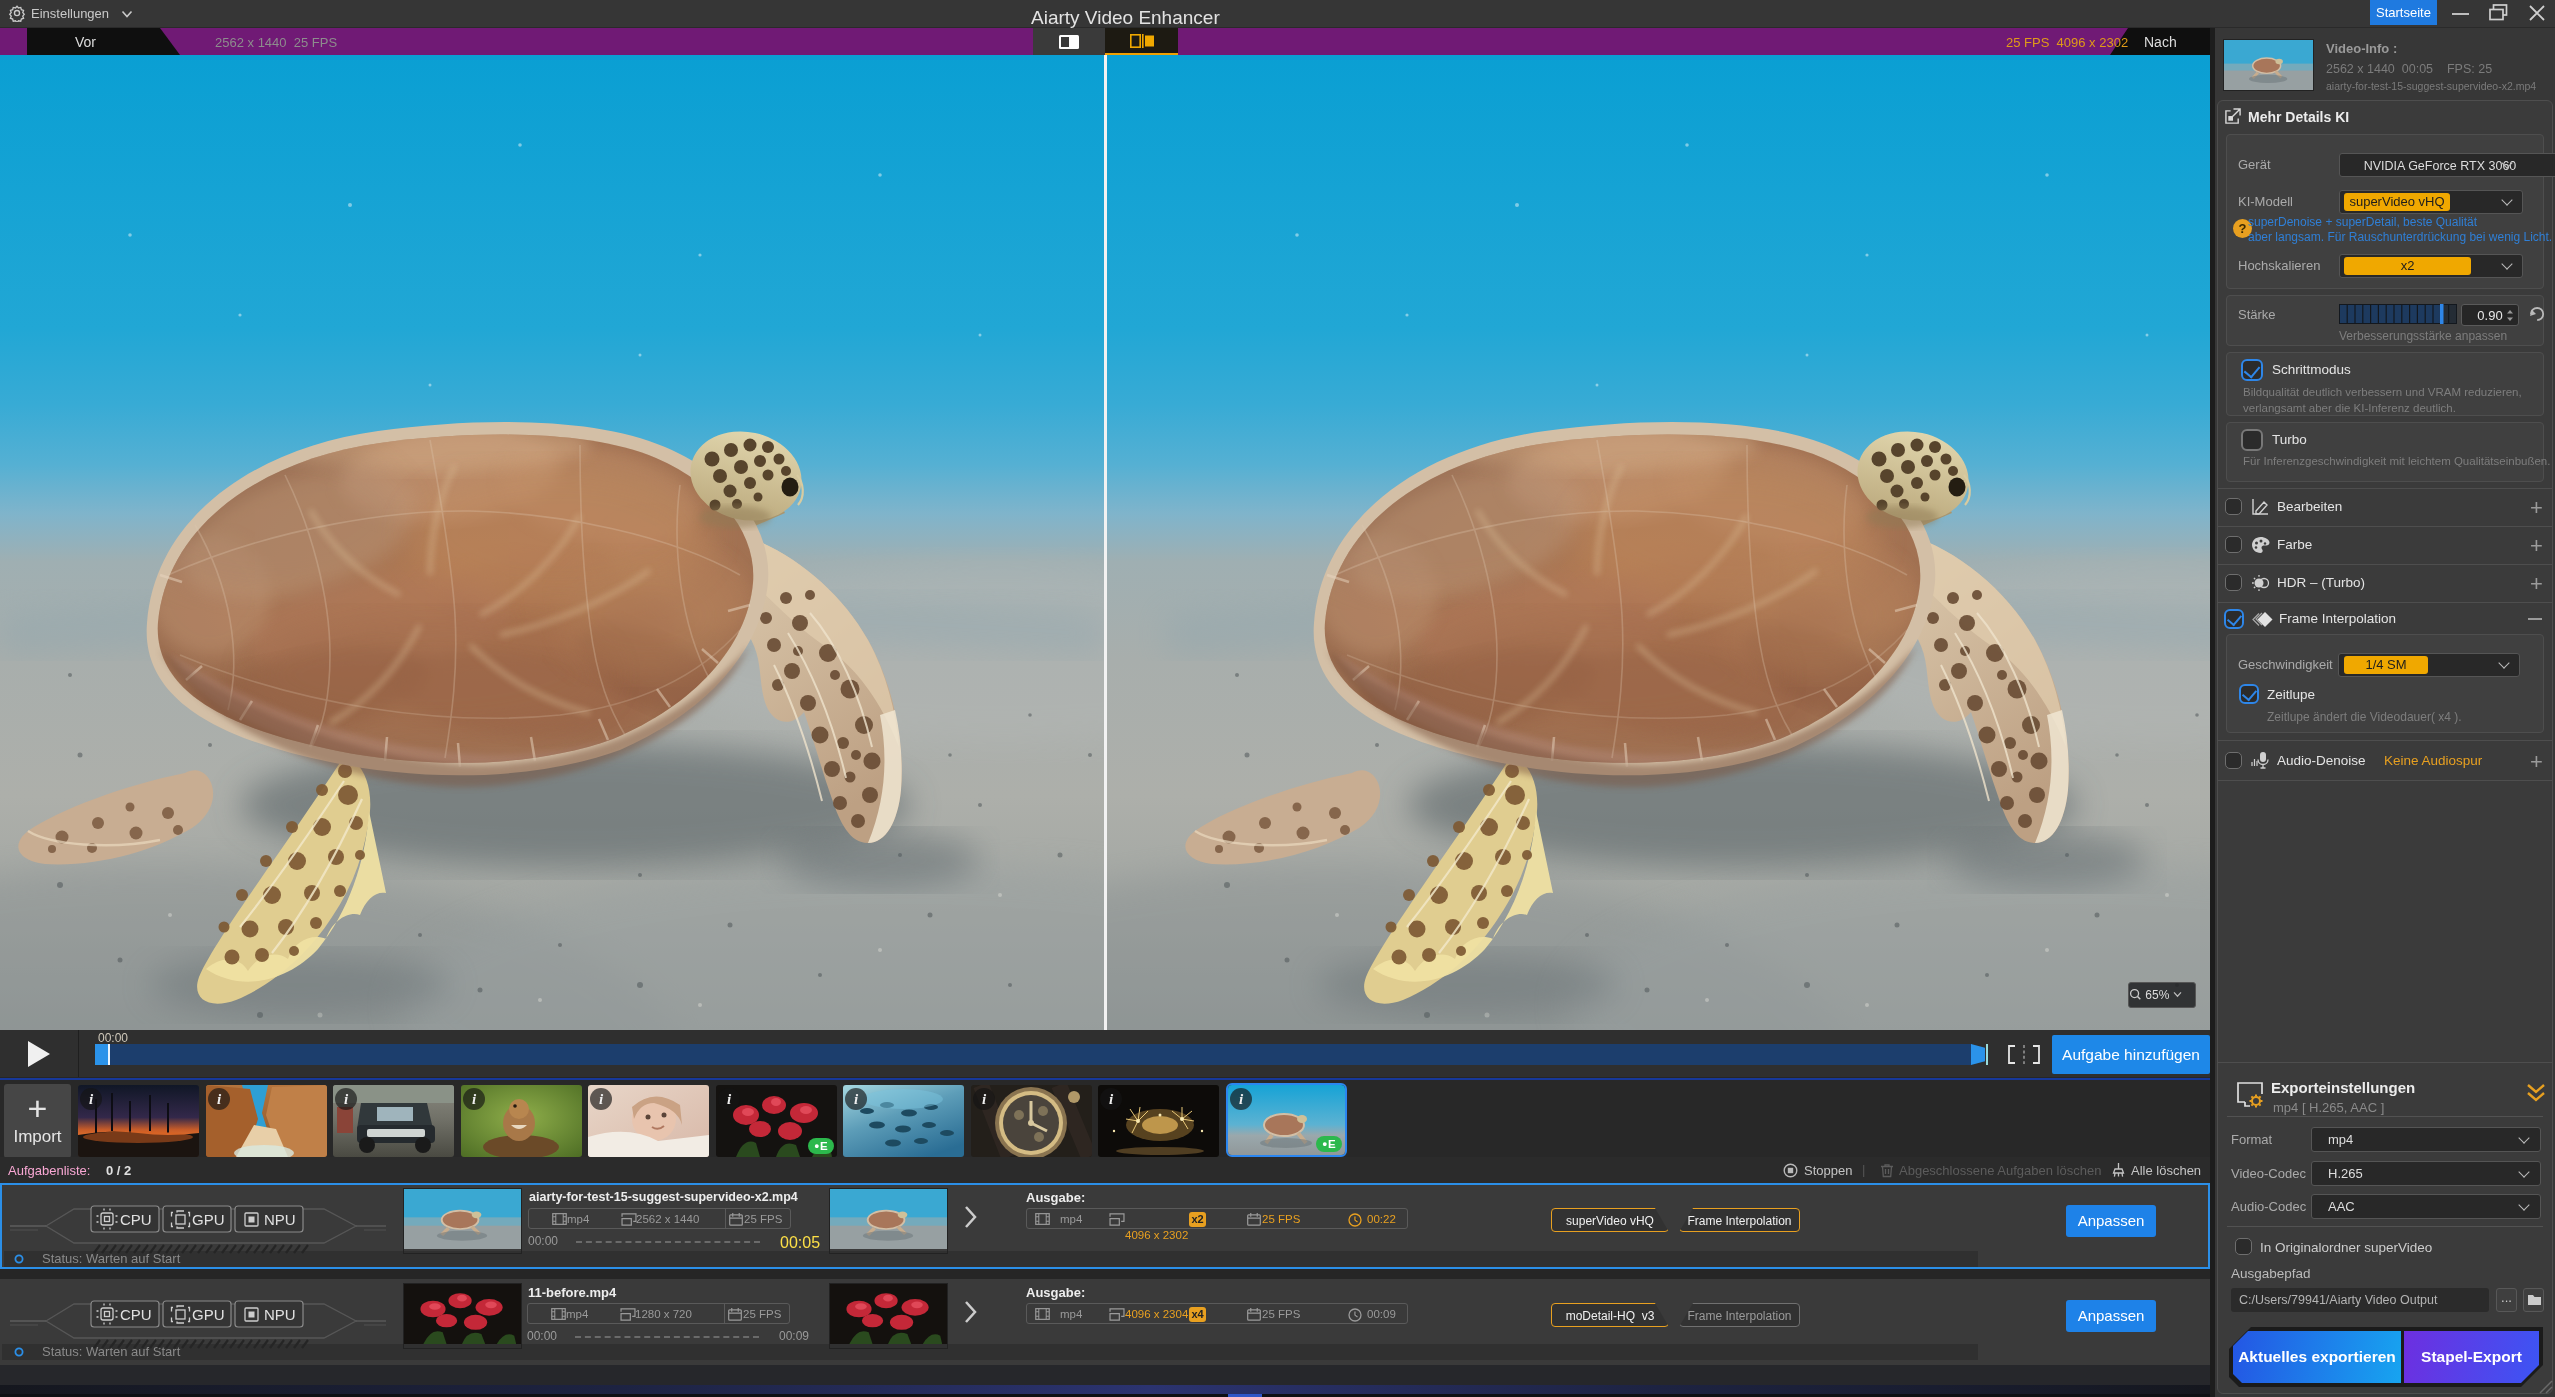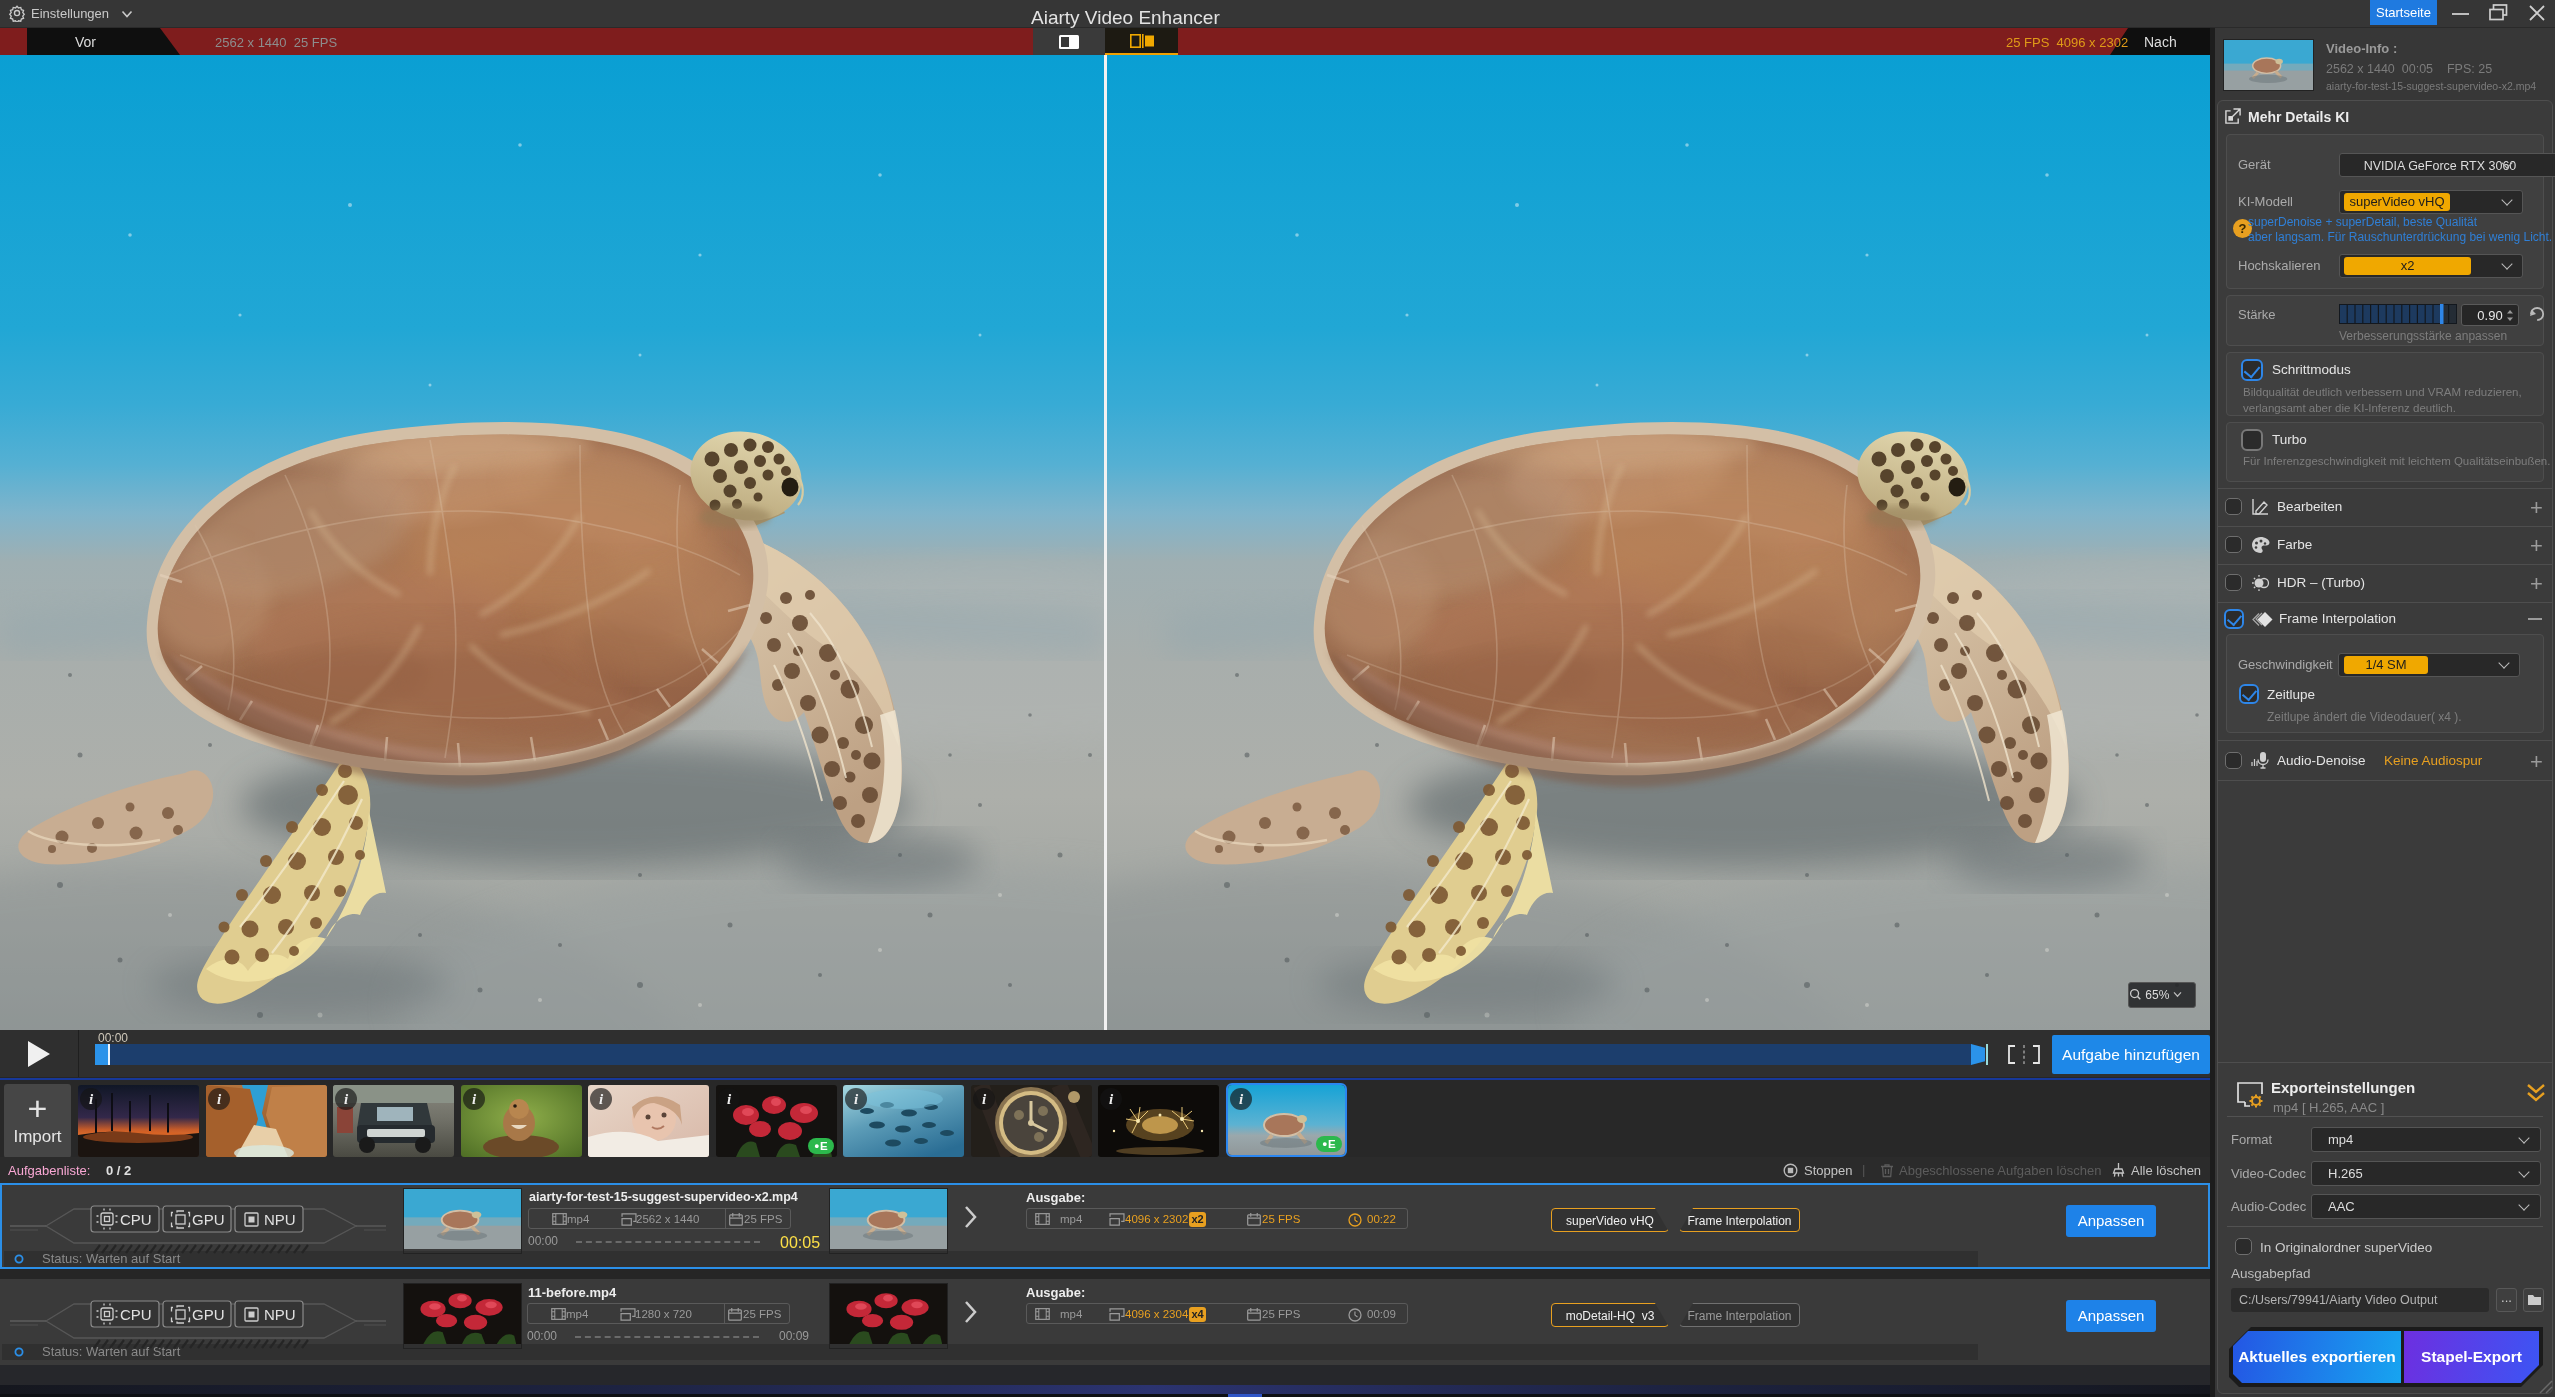--- a/index.html
+++ b/index.html
@@ -7,21 +7,21 @@
 #app { position:relative; width:2555px; height:1397px; background:#262626; }
 .abs { position:absolute; }
 
 
 #titlebar { left:0; top:0; width:2555px; height:28px; background:#363636; border-bottom:1px solid #2a2a2a; }
 #titlebar .txt { color:#c9c9c9; font-size:13px; }
 #apptitle { position:absolute; left:1031px; top:7px; width:220px; white-space:nowrap; color:#e3e3e3; font-size:19px; }
 #startseite { position:absolute; left:2370px; top:0; width:67px; height:25px; background:#1f7ae0; color:#fff; font-size:13px; text-align:center; line-height:25px; }
 
 
-#prevhead { left:0; top:28px; width:2210px; height:27px; background:#7f1d1d; }
+#prevhead { left:0; top:28px; width:2210px; height:27px; background:#701a75; }
 .tabdark { position:absolute; top:0; height:27px; background:#161616; }
 #toggle1 { position:absolute; left:1033px; top:0; width:72px; height:27px; background:#3a3a3a; }
 #toggle2 { position:absolute; left:1105px; top:0; width:73px; height:27px; background:#1d1a12; border-bottom:2px solid #f0a000; }
 
 
 #preview { left:0; top:55px; width:2210px; height:975px; background:#444; }
 #zoombadge { position:absolute; left:2128px; top:927px; width:68px; height:26px; background:rgba(30,32,34,.85); border:1px solid #555; border-radius:3px; color:#ddd; font-size:12px; line-height:24px; }
 
 
 #playbar { left:0; top:1030px; width:2210px; height:47px; background:#2f2f2f; }
@@ -700,21 +700,21 @@
     <span class="abs" style="left:1024px;top:5px;color:#ededed;font-size:13px;font-weight:bold">Ausgabe:</span>
     <div class="infobox" style="left:1024px;top:23px;width:382px;">
       <svg class="mih" style="left:8px" width="15" height="12" viewBox="0 0 16 13">
           <rect x="0.7" y="0.7" width="14.6" height="11.6" fill="none" stroke="#9a9a9a" stroke-width="1.3"></rect>
           <path stroke="#9a9a9a" stroke-width="1.1" d="M4 1v11M12 1v11M1 4h3M1 9h3M12 4h3M12 9h3"></path>
         </svg>
       <span style="position:absolute;left:33px;top:4px">mp4</span>
       <svg class="mih" style="left:82px" width="16" height="13" viewBox="0 0 17 14">
           <path fill="none" stroke="#9a9a9a" stroke-width="1.3" d="M1 4V1h15v8h-3M1 6h10v7H1z"></path>
         </svg>
-      <span style="position:absolute;left:98px;top:4px;color:#e8a020">4096 x 2302</span>
+      <span style="position:absolute;left:98px;top:20px;color:#e8a020">4096 x 2302</span>
       <span class="xbadge" style="left:162px">x2</span>
       <svg class="mih" style="left:220px" width="14" height="13" viewBox="0 0 15 14">
           <rect x="0.7" y="2" width="13.6" height="11" rx="1" fill="none" stroke="#9a9a9a" stroke-width="1.3"></rect>
           <path stroke="#9a9a9a" stroke-width="1.3" d="M4 0v4M11 0v4M1 5.5h13"></path>
         </svg>
       <span style="position:absolute;left:235px;top:4px;color:#e8a020">25 FPS</span>
       <svg class="mih" style="left:321px" width="14" height="14" viewBox="0 0 14 14">
           <circle cx="7" cy="7" r="6" fill="none" stroke="#e8a020" stroke-width="1.3"></circle>
           <path stroke="#e8a020" stroke-width="1.3" d="M7 3.5V7l2.5 2"></path>
         </svg>

